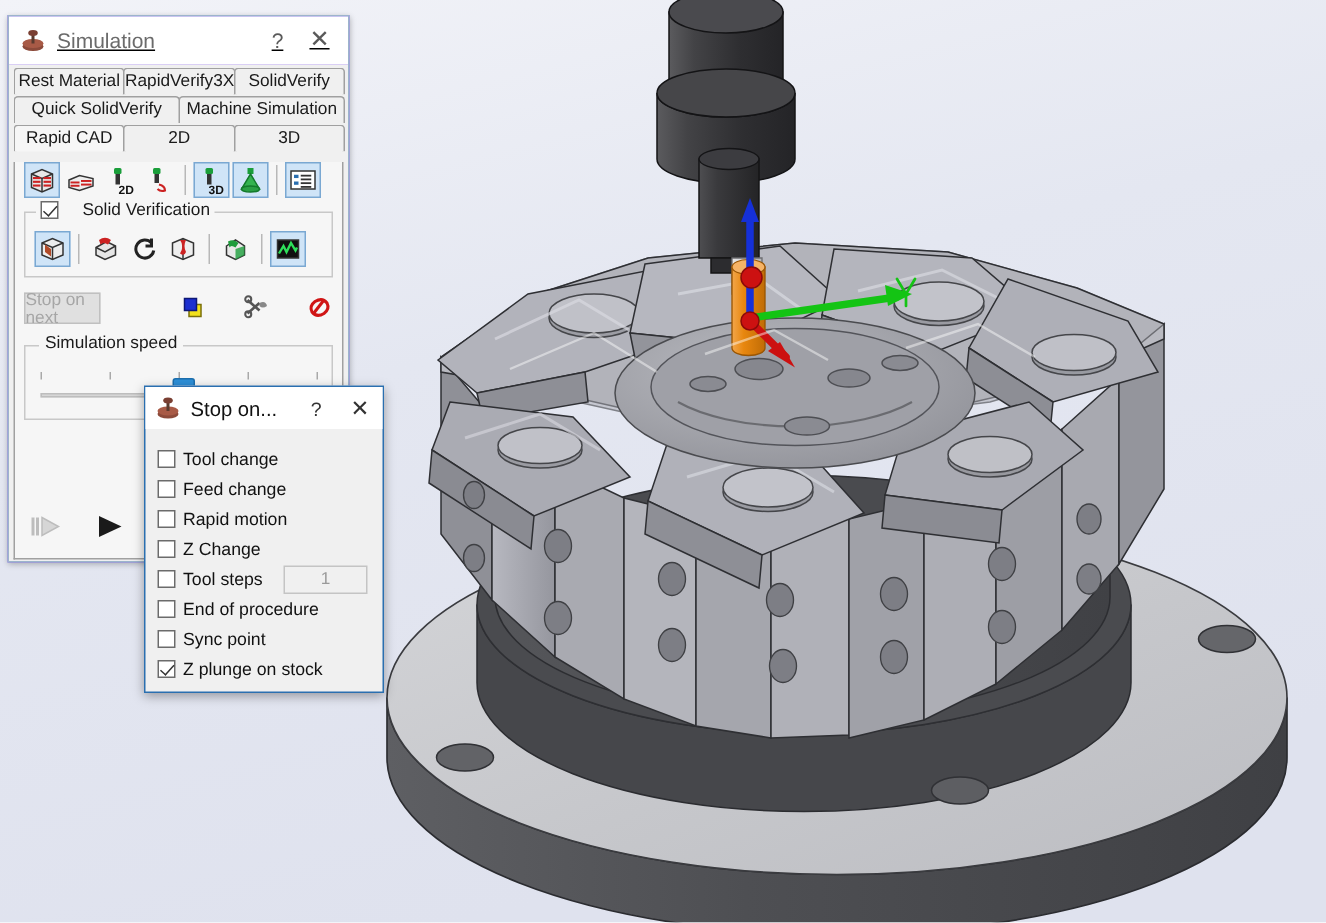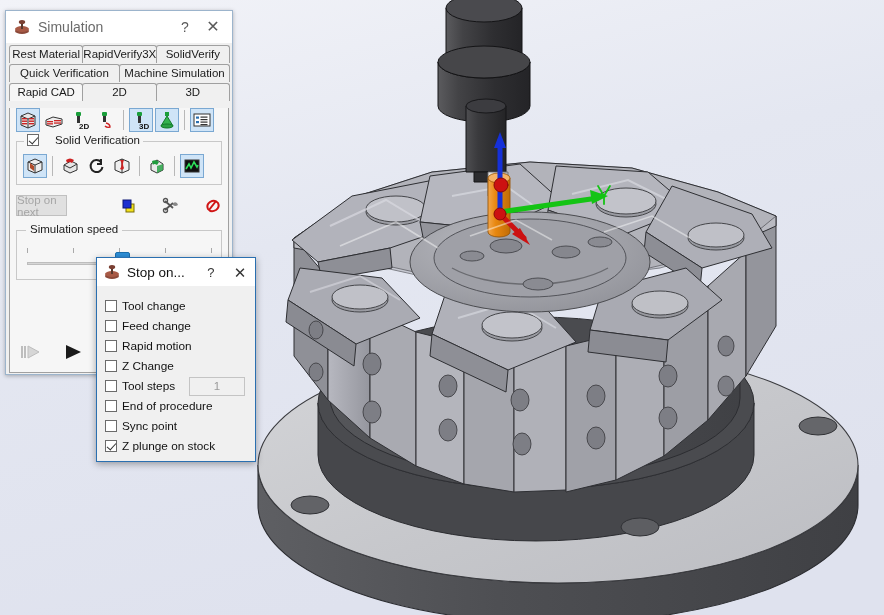--- a/index.html
+++ b/index.html
@@ -17,20 +17,21 @@
   }
   .vp-svg{position:absolute;left:0;top:0;}
 
   
   .sim-window{
     position:absolute;left:5px;top:10px;width:228px;height:365px;
     background:#8b5cf6;
     border:1px solid #9cb4cc;
     box-shadow:0 1px 4px rgba(0,0,0,.28);
     box-sizing:border-box;
+    text-decoration:underline;
   }
   .sim-titlebar{
     height:32px;background:#ffffff;
     display:flex;align-items:center;padding:0 4px 0 8px;
     box-sizing:border-box;position:relative;
   }
   .sim-title{
     font-size:14px;color:#6b6b6b;margin-left:8px;flex:1;
     white-space:nowrap;overflow:hidden;
   }
@@ -100,21 +101,21 @@
     width:12px;height:12px;border:1px solid #6b6b6b;background:#fff;
     display:inline-block;position:relative;box-sizing:border-box;flex:none;
   }
   .cb.checked::after{
     content:"";position:absolute;left:3px;top:0px;width:4px;height:8px;
     border:solid #333;border-width:0 1.6px 1.6px 0;transform:rotate(42deg);
   }
 
   
   .row-stop{
-    margin:10px 6px 0 6px;display:flex;align-items:center;gap:24px;
+    margin:10px 6px 0 6px;display:flex;gap:24px;
   }
   .btn-disabled{
     width:84px;height:21px;background:#e0e0e0;border:1px solid #c0c0c0;
     color:#a6a6a6;font-size:11.5px;display:flex;align-items:center;
     justify-content:center;box-sizing:border-box;
   }
   .mini{width:20px;height:20px;display:flex;align-items:center;justify-content:center;}
 
   
   .slider-box{
@@ -406,21 +407,21 @@
     </div>
 
     <div class="sim-body">
 
       <div class="tabrow r1">
         <div class="tab">Rest Material</div>
         <div class="tab">RapidVerify3X</div>
         <div class="tab">SolidVerify</div>
       </div>
       <div class="tabrow r2">
-        <div class="tab">Quick Verification</div>
+        <div class="tab">Quick SolidVerify</div>
         <div class="tab">Machine Simulation</div>
       </div>
       <div class="tabrow r3">
         <div class="tab sel">Rapid CAD</div>
         <div class="tab">2D</div>
         <div class="tab">3D</div>
       </div>
 
       <div class="tabpanel">
 

